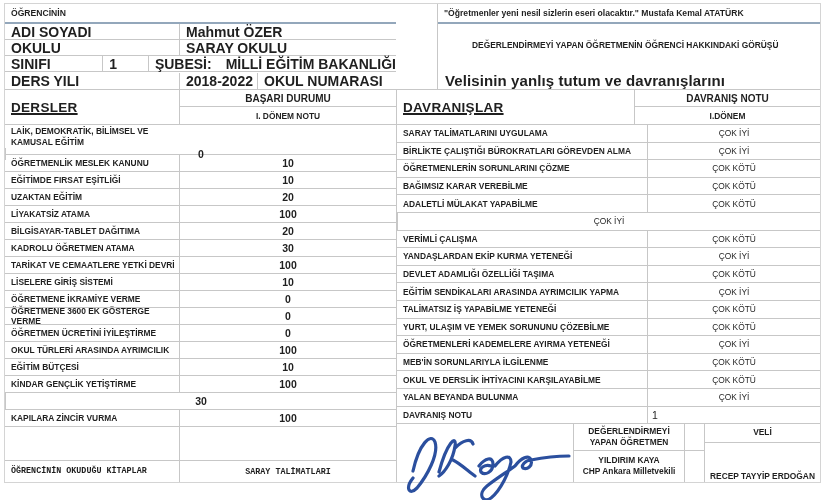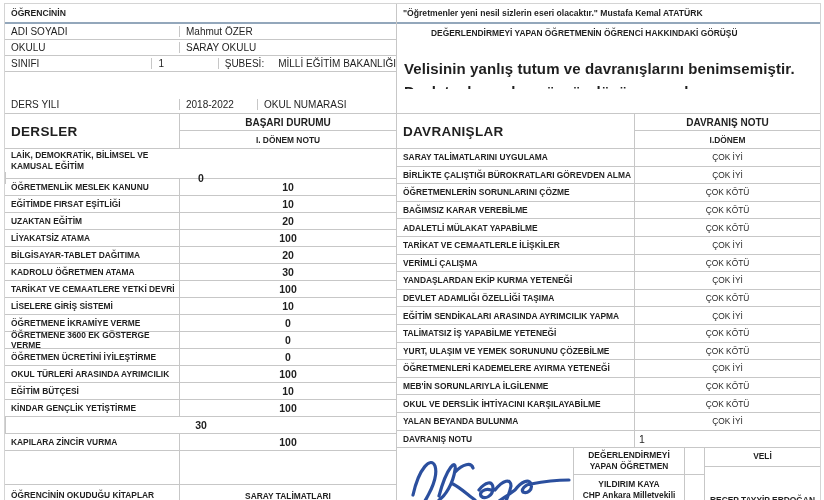--- a/index.html
+++ b/index.html
@@ -6,61 +6,61 @@
     --b:#c7c7c7;
     --sep:#93a7bb;
     --ink:#1f1f1f;
   }
   *{box-sizing:border-box;margin:0;padding:0;}
   html,body{width:824px;height:500px;overflow:hidden;background:#ffffff;
     font-family:"Liberation Sans", sans-serif;color:var(--ink);}
   .doc{position:absolute;left:4px;top:3px;width:817px;background:#fff;
     border:1px solid #d4d4d4;}
   
-  .top{display:flex;}
+  .top{display:flex;gap:41px;}
   .top-left{width:391px;}
   .top-right{flex:1;border-left:1px solid var(--b);min-width:0;}
   .trowA{height:20px;border-bottom:2px solid var(--sep);display:flex;align-items:center;
     padding-left:6px;font-size:8.6px;font-weight:700;white-space:nowrap;}
   .trow{height:16px;display:flex;border-bottom:1px solid var(--b);
-    font-size:10px;font-weight:400;align-items:center;}
-  .trow.last{height:17px;border-bottom:none;margin-top:24px;}
+    font-size:14px;font-weight:700;align-items:center;}
+  .trow.last{height:17px;border-bottom:none;}
   .tlbl{width:174px;padding-left:6px;display:flex;align-items:center;}
   .tval{border-left:1px solid var(--b);padding-left:6px;display:flex;align-items:center;white-space:nowrap;}
   .tval.grow{flex:1;}
   .tval.w78{width:78px;}
   .tval.w121{width:121px;}
   .branch-gap{display:inline-block;width:14px;}
   .op{height:65px;padding:3px 8px 0 7px;overflow:hidden;}
-  .op-label{font-size:8.4px;font-weight:700;margin-top:1px;white-space:nowrap;padding-left:27px;}
+  .op-label{font-size:8.4px;font-weight:700;margin-top:13px;white-space:nowrap;padding-left:27px;}
   .op-text{font-size:15px;font-weight:700;line-height:1.5;margin-top:20px;letter-spacing:0.1px;}
   
   .main{display:flex;border-top:1px solid var(--b);}
   .main-left{width:391px;}
   .main-right{flex:1;border-left:1px solid var(--b);min-width:0;}
   .mhdr{display:flex;height:35px;border-bottom:1px solid var(--b);}
   .m-title{width:174px;display:flex;align-items:center;padding-left:6px;}
   .main-right .m-title{width:237px;}
-  .title-txt{font-size:13.5px;font-weight:700;
+  .title-txt{font-size:13.5px;font-weight:700;text-decoration:underline;
     text-decoration-thickness:1.5px;letter-spacing:0.3px;}
   .m-cols{flex:1;border-left:1px solid var(--b);display:flex;flex-direction:column;}
   .m-h1{height:17px;border-bottom:1px solid var(--b);display:flex;align-items:center;
     justify-content:center;font-size:10px;font-weight:700;}
   .m-h2{flex:1;display:flex;align-items:center;justify-content:center;
     font-size:8.4px;font-weight:700;text-align:right;}
   .lrow{display:flex;height:17px;border-bottom:1px solid var(--b);}
   .lrow.tall{height:30px;flex-direction:column;}
   .lrow.empty-row{height:34px;}
-  .lrow.books{height:21px;border-bottom:none;}
+  .lrow.books{height:21px;border-bottom:none;font-family:Liberation Mono, monospace;}
   .l-lbl{width:174px;padding:1px 3px 1px 6px;display:flex;align-items:center;
     font-size:8.4px;font-weight:700;line-height:1.25;}
   .l-val{flex:1;border-left:1px solid var(--b);display:flex;align-items:center;
     justify-content:center;font-size:10.5px;font-weight:700;}
   .l-val.small{font-size:8.4px;}
-  .rrow{display:flex;height:17.6px;border-bottom:1px solid var(--b);}
+  .rrow{display:flex;height:17.6px;border-bottom:1px solid var(--b);gap:13px;}
   .rrow.grade{height:17.4px;}
   .r-lbl{width:237px;padding-left:6px;display:flex;align-items:center;
     font-size:8.4px;font-weight:700;white-space:nowrap;overflow:hidden;}
   .r-val{flex:1;border-left:1px solid var(--b);display:flex;align-items:center;
     justify-content:center;font-size:8.4px;font-weight:400;}
   .rrow.grade .r-val{justify-content:flex-start;padding-left:4px;font-size:10.5px;}
   
   .sig{display:flex;height:58px;}
   .sig-cell{width:176px;position:relative;overflow:visible;}
   .sig-svg{position:absolute;left:6px;top:-8px;width:170px;height:100px;z-index:5;}
@@ -228,21 +228,20 @@
         </div>
       <div class="rrow">
           <div class="r-lbl">BAĞIMSIZ KARAR VEREBİLME</div>
           <div class="r-val">ÇOK KÖTÜ</div>
         </div>
       <div class="rrow">
           <div class="r-lbl">ADALETLİ MÜLAKAT YAPABİLME</div>
           <div class="r-val">ÇOK KÖTÜ</div>
         </div>
       <div class="rrow">
-          <div class="r-lbl">TARİKAT VE CEMAATLERLE İLİŞKİLER</div>
           <div class="r-val">ÇOK İYİ</div>
         </div>
       <div class="rrow">
           <div class="r-lbl">VERİMLİ ÇALIŞMA</div>
           <div class="r-val">ÇOK KÖTÜ</div>
         </div>
       <div class="rrow">
           <div class="r-lbl">YANDAŞLARDAN EKİP KURMA YETENEĞİ</div>
           <div class="r-val">ÇOK İYİ</div>
         </div>

